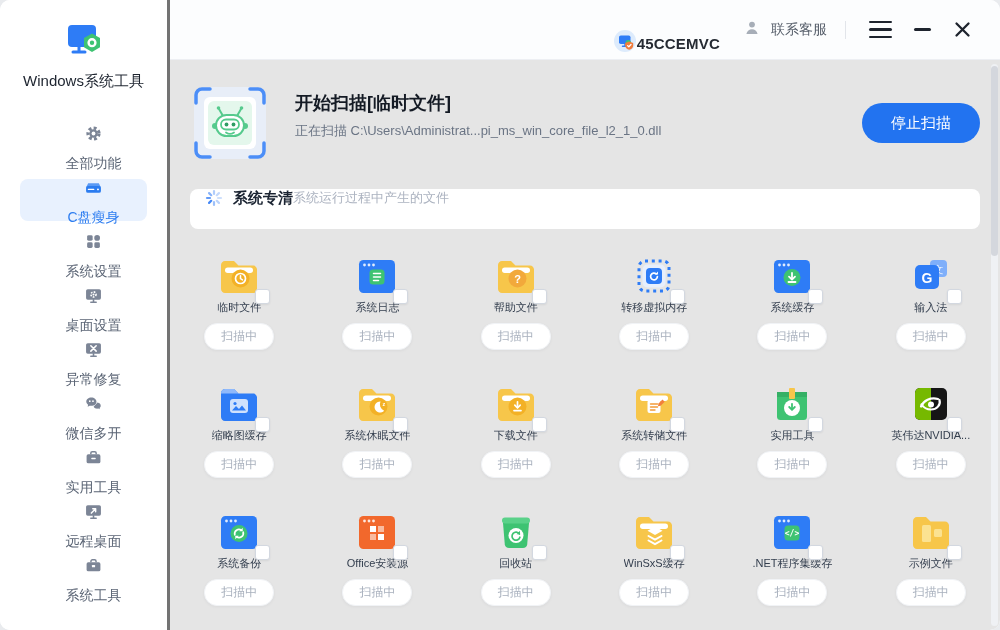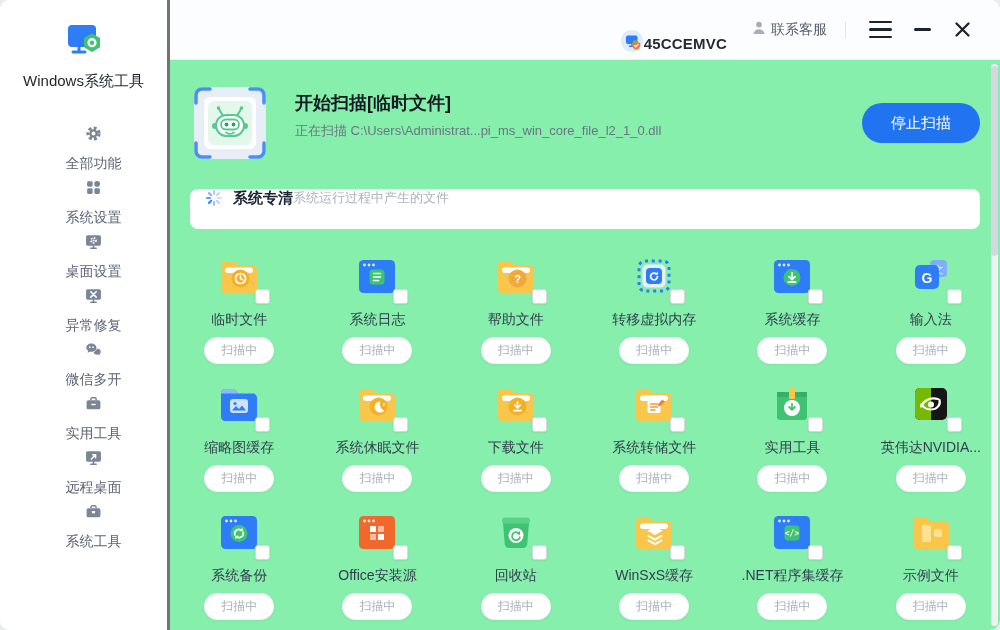--- a/index.html
+++ b/index.html
@@ -16,31 +16,31 @@
                padding-left:20px; border-radius:8px; color:#5b6575; font-size:14px; cursor:pointer;flex-direction:column; }
   .menu-item .mi-icon { width:17px; height:17px; display:inline-flex; }
   .menu-item.active { background:#E8F1FE; color:#2B7CF0; }
 
   
   .main { position:absolute; left:170px; top:0; width:830px; height:630px; }
   .topbar { height:60px; background:#fcfdfe; border-bottom:1px solid #edeff3; display:flex; align-items:center; padding:0 24px; }
   .tb-right { margin-left:auto; display:flex; align-items:center; }
   .user { display:flex; align-items:center; cursor:pointer;margin-top:27px; }
   .username { font-size:15px; font-weight:bold; color:#262b33; letter-spacing:.2px; }
-  .support { display:flex; align-items:center; gap:4px; margin-left:24px; cursor:pointer; font-size:14px; color:#555d69; }
+  .support { display:flex; align-items:center; gap:11px; margin-left:24px; cursor:pointer; font-size:14px; color:#555d69; }
   .vdiv { width:1px; height:18px; background:#e2e5ea; margin:0 20px 0 18px; }
   .winbtn { background:none; border:none; cursor:pointer; display:flex; align-items:center; justify-content:center; width:28px; height:28px; }
   .hamburger span { display:block; width:23px; height:2.6px; background:#1e242e; border-radius:2px; }
   .hamburger { flex-direction:column; gap:5px; }
   .minimize { margin-left:14px; }
   .minimize span { display:block; width:17px; height:2.4px; background:#1e242e; border-radius:2px; }
   .close { margin-left:12px; }
 
   
-  .content { position:absolute; top:60px; left:0; width:830px; height:570px; background:#86efac; }
+  .content { position:absolute; top:60px; left:0; width:830px; height:570px; background:#e5e5e5; }
 
   .scan-panel { position:absolute; left:22px; top:25px; right:20px; height:86px; }
   .robot { position:absolute; left:0; top:0; width:76px; height:76px; }
   .scan-title { position:absolute; left:103px; top:6px; font-size:18px; font-weight:bold; color:#141a24; }
   .scan-path { position:absolute; left:103px; top:37px; font-size:13px; color:#6a7484; }
   .progress-row { position:absolute; left:103px; right:10px; top:61px; display:flex; align-items:center; }
   .progress-track { flex:1; height:6px; border-radius:3px; background:#DFE5EE; overflow:hidden; }
   .progress-fill { height:6px; border-radius:3px; background:#2273F0; width:0; }
   .progress-pct { margin-left:14px; width:32px; font-size:13px; color:#454f5e; text-align:right; }
   .stop-btn { position:absolute; right:0; top:18px; width:118px; height:40px; border:none; border-radius:20px;
@@ -49,21 +49,21 @@
   .banner { position:absolute; left:20px; right:20px; top:129px; height:40px; background:#fff; border-radius:8px;
             display:flex; align-items:flex-start; padding:0 15px; }
   .banner-title { margin-left:10px; font-size:15px; font-weight:bold; color:#1b2432; }
   .banner-desc { margin-left:0; font-size:13px; color:#ACB3C0; }
 
   .grid { position:absolute; left:0; right:0; top:180px; display:grid; grid-template-columns:repeat(6,1fr); }
   .cell { height:128px; display:flex; flex-direction:column; align-items:center; padding-top:12px; cursor:pointer; }
   .icon-wrap { position:relative; width:48px; height:48px; }
   .checkbox { position:absolute; right:-7px; bottom:-4px; width:15px; height:15px; background:#fff;
               border:1px solid #D3D8E0; border-radius:3px; box-shadow:0 1px 2px rgba(31,41,55,.08); }
-  .gname { margin-top:11px; font-size:14px; color:#333E4E; max-width:130px; white-space:nowrap; overflow:hidden; }
+  .gname { margin-top:0; font-size:11px; color:#333E4E; max-width:130px; white-space:nowrap; overflow:hidden; }
   .badge { margin-top:8px; padding:4px 16px; background:#fff; border:1px solid #f1f3f6; border-radius:13px;
            font-size:12px; color:#A8B0BD; box-shadow:0 1px 3px rgba(31,41,55,.05); }
 
   .scrollbar { position:absolute; right:2px; top:4px; bottom:4px; width:7px; background:#EFF1F4; border-radius:4px; }
   .scroll-thumb { position:absolute; top:2px; left:0; width:7px; height:190px; background:#D4D7DD; border-radius:4px; }
 </style>
 </head>
 <body>
 
 <div class="window">
@@ -84,20 +84,31 @@
     <nav class="menu" id="sidebar-menu">
         <div class="menu-item">
           <span class="mi-icon">
             <svg width="17" height="17" viewBox="0 0 16 16">
               <circle cx="8" cy="8" r="5.2" fill="none" stroke="#7C8596" stroke-width="3" stroke-dasharray="2.7 2.1"></circle>
               <circle cx="8" cy="8" r="4" fill="#7C8596"></circle>
               <circle cx="8" cy="8" r="1.8" fill="#fff"></circle>
             </svg>
           </span>
           <span>全部功能</span>
+        </div>
+        <div class="menu-item active">
+          <span class="mi-icon">
+            <svg width="17" height="17" viewBox="0 0 16 16">
+              <path d="M3 4h10l2 4H1z" fill="#2B7CF0" opacity=".75"></path>
+              <rect x="1" y="6.5" width="14" height="6.5" rx="1.8" fill="#2B7CF0"></rect>
+              <circle cx="12.2" cy="9.8" r=".9" fill="#fff"></circle>
+              <path d="M3.2 9.8h5" stroke="#fff" stroke-width="1.2" stroke-linecap="round"></path>
+            </svg>
+          </span>
+          <span>C盘瘦身</span>
         </div>
         <div class="menu-item">
           <span class="mi-icon">
             <svg width="17" height="17" viewBox="0 0 16 16">
               <rect x="2" y="2" width="5.2" height="5.2" rx="1.4" fill="#7C8596"></rect>
               <circle cx="11.4" cy="4.6" r="2.7" fill="#7C8596"></circle>
               <rect x="2" y="8.8" width="5.2" height="5.2" rx="1.4" fill="#7C8596"></rect>
               <rect x="8.8" y="8.8" width="5.2" height="5.2" rx="1.4" fill="#7C8596"></rect>
             </svg>
           </span>

